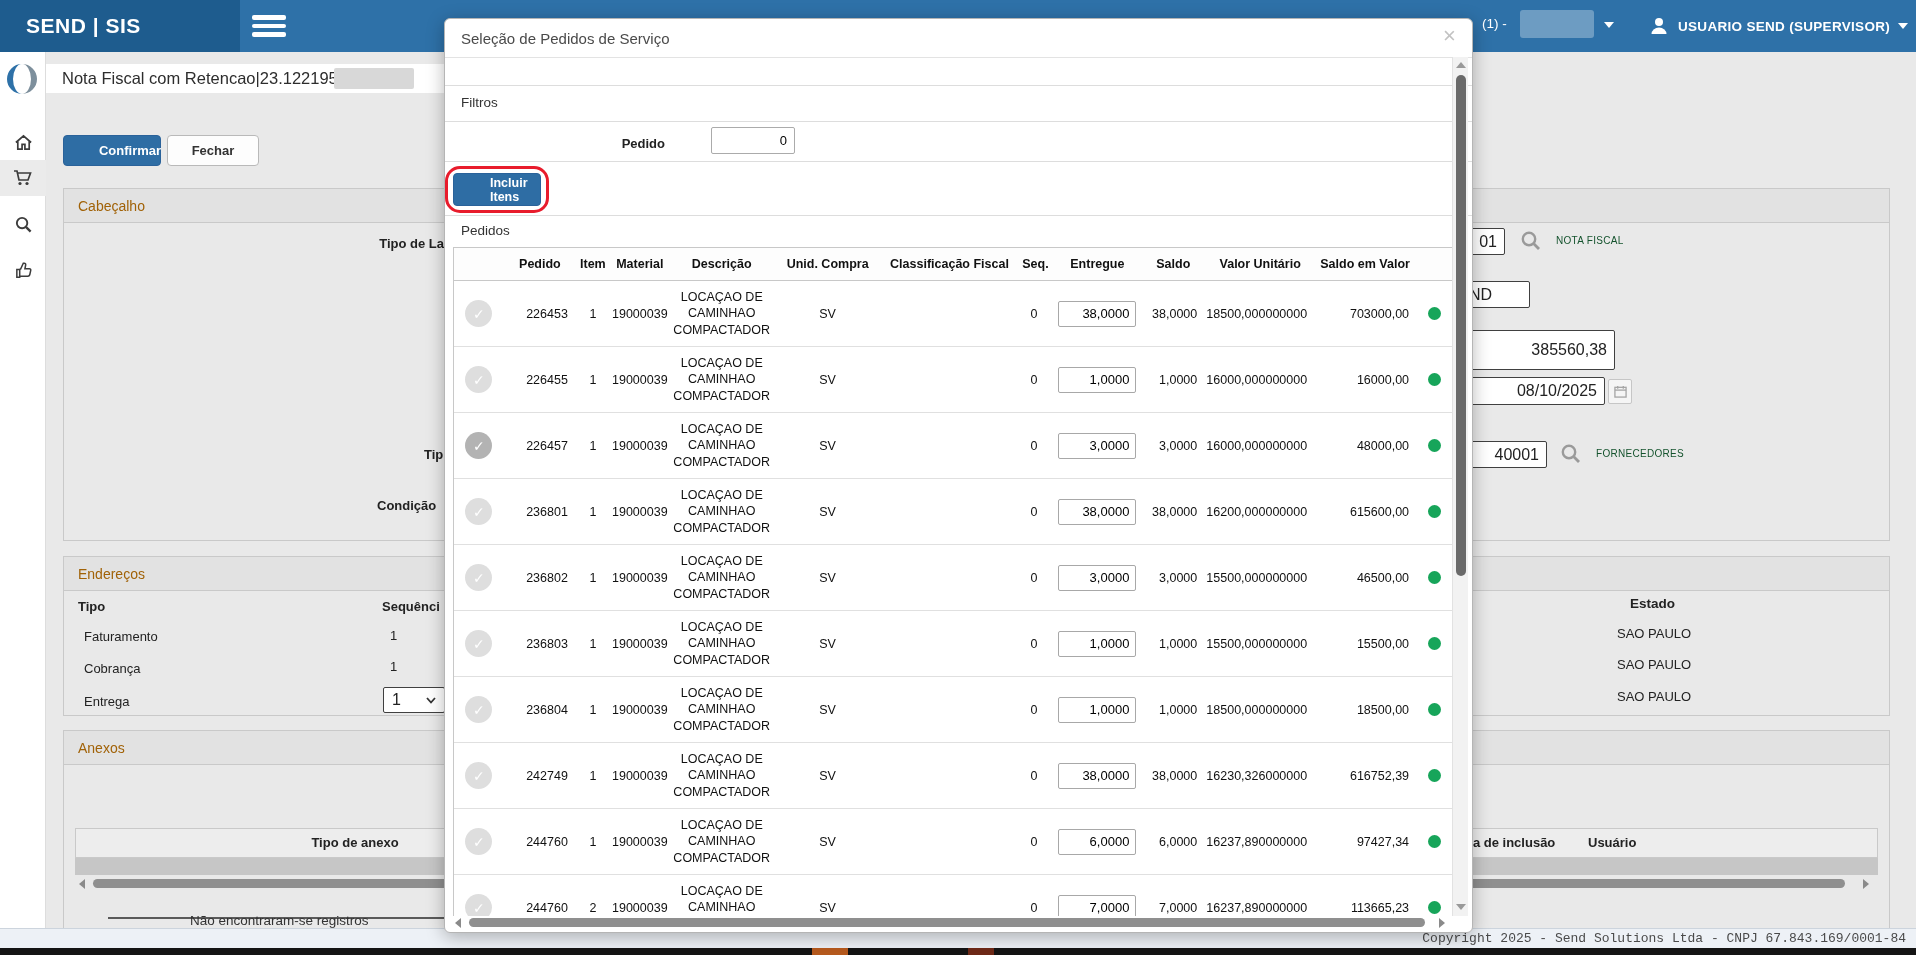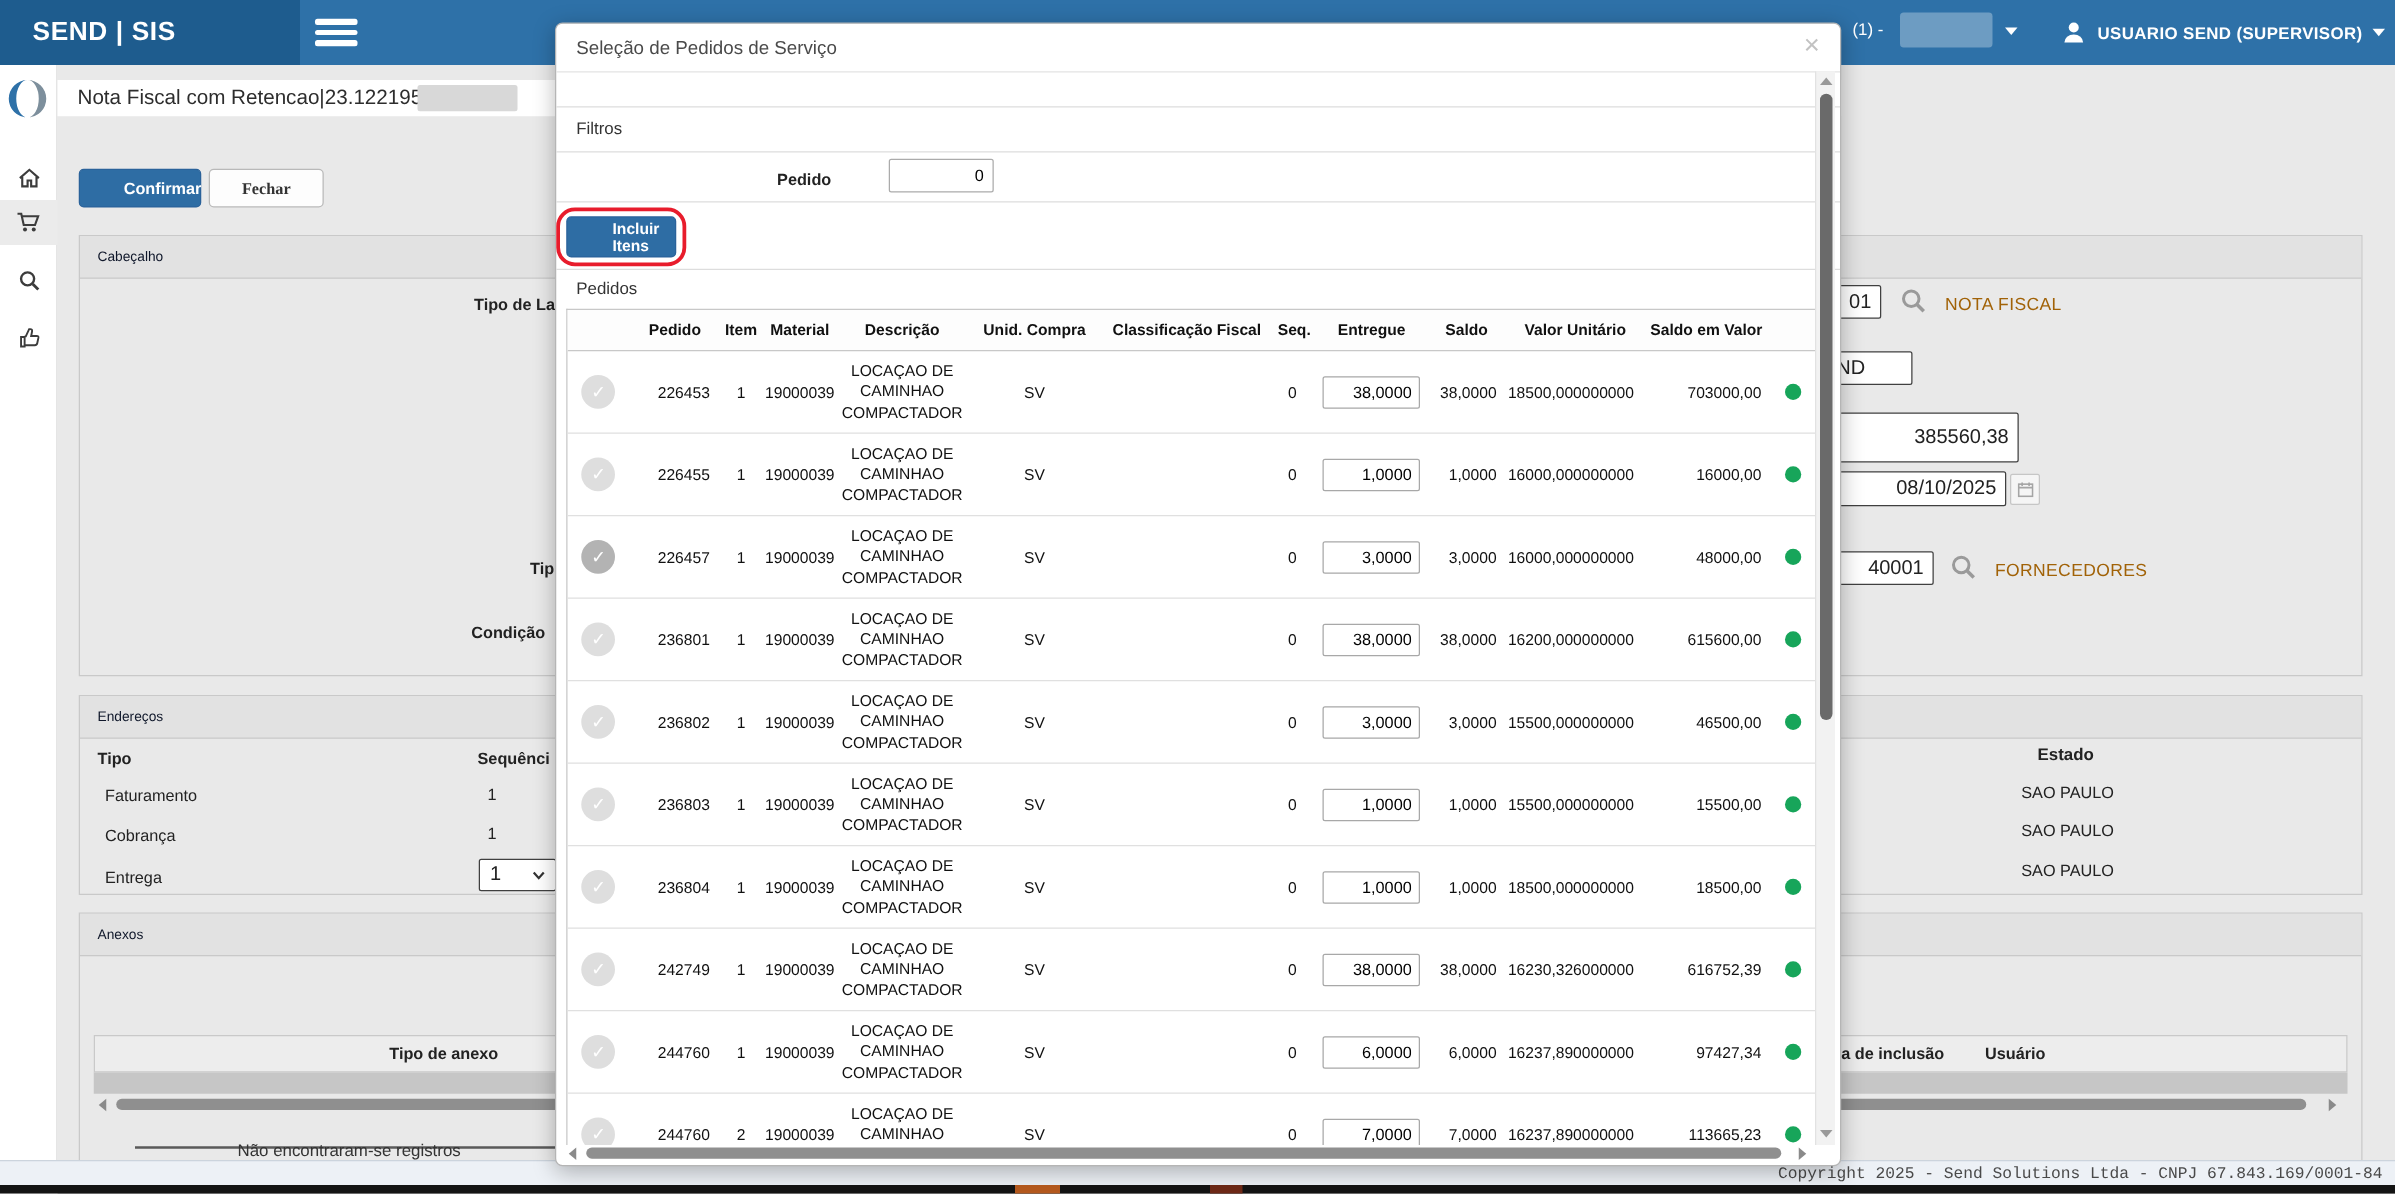--- a/index.html
+++ b/index.html
@@ -30,25 +30,25 @@
   
   .title-band{left:46px;top:64px;width:1427px;height:29px;background:#ffffff;}
   .page-title{left:62px;top:69px;font-size:16.5px;color:#2d2d2d;}
   .redacted{left:334px;top:68px;width:80px;height:21px;background:#d8d8d8;border-radius:2px;}
 
   
   .btn{display:flex;align-items:center;justify-content:center;font-size:13px;font-weight:bold;border-radius:4px;cursor:pointer;}
   .btn-primary{background:#2e6da4;color:#fff;border:1px solid #2a629a;padding-left:36px;}
   .btn-default{background:#fdfdfd;color:#333;border:1px solid #b9b9b9;}
   .btn-confirmar{left:63px;top:135px;width:98px;height:31px;}
-  .btn-fechar{left:167px;top:135px;width:92px;height:31px;font-family:Liberation Serif, serif;}
+  .btn-fechar{left:167px;top:135px;width:92px;height:31px;}
 
   
   .panel{border:1px solid #c9c9c9;background:#e9e9e9;}
-  .panel-head{height:34px;background:#e2e2e2;border-bottom:1px solid #c9c9c9;display:flex;align-items:center;padding-left:14px;font-size:11px;color:#0f172a;}
+  .panel-head{height:34px;background:#e2e2e2;border-bottom:1px solid #c9c9c9;display:flex;align-items:center;padding-left:14px;font-size:14px;color:#a16207;}
   .p-cabecalho{left:63px;top:188px;width:1827px;height:353px;}
   .p-enderecos{left:63px;top:556px;width:1827px;height:160px;}
   .p-anexos{left:63px;top:730px;width:1827px;height:222px;}
   .blabel{font-size:13px;font-weight:bold;color:#222;}
   .nlabel{font-size:13px;color:#222;}
 
   .upload-bar{left:75px;top:772px;width:1803px;height:30px;background:#fff;border:1px solid #c9c9c9;display:flex;align-items:center;padding-left:15px;font-size:13.5px;color:#333;cursor:pointer;}
   .anexos-thead{left:75px;top:828px;width:1803px;height:30px;background:#ededed;border:1px solid #c9c9c9;}
   .gray-band{left:75px;top:858px;width:1803px;height:17px;background:#c6c6c6;}
   .hscroll-bg{left:75px;top:877px;width:1803px;height:13px;}
@@ -57,21 +57,21 @@
   .tri-r{width:0;height:0;border-top:5px solid transparent;border-bottom:5px solid transparent;border-left:6px solid #8a8a8a;}
   .tri-u{width:0;height:0;border-left:5px solid transparent;border-right:5px solid transparent;border-bottom:6px solid #999;}
   .tri-d{width:0;height:0;border-left:5px solid transparent;border-right:5px solid transparent;border-top:6px solid #999;}
   .table-bottom-line{left:108px;top:917px;width:404px;height:2px;background:#5a5a5a;}
   .empty-msg{left:190px;top:913px;font-size:13.5px;color:#333;}
 
   
   .binput{background:#fff;border:1px solid #404040;border-radius:2px;font-size:16px;color:#222;display:flex;align-items:center;}
   .r-align{justify-content:flex-end;padding-right:7px;}
   .l-align{justify-content:flex-start;padding-left:13px;}
-  .ghost-label{font-size:14px;color:#a16207;letter-spacing:.3px;}
+  .ghost-label{font-size:10px;color:#14532d;letter-spacing:.3px;}
   .cal-btn{left:1608px;top:379px;width:24px;height:25px;background:#f5f5f5;border:1px solid #c6c6c6;border-radius:2px;display:flex;align-items:center;justify-content:center;cursor:pointer;}
 
   
   .footer{left:0;top:928px;width:1916px;height:20px;background:#edf1f6;border-top:1px solid #ccd4dd;display:flex;align-items:center;justify-content:flex-end;padding-right:10px;font-size:13px;color:#4a4a4a;font-family:Liberation Mono, monospace;}
   .bstrip{left:0;top:948px;width:1916px;height:7px;background:#141414;}
   .bseg1{left:812px;top:948px;width:36px;height:7px;background:#b65a1e;}
   .bseg2{left:968px;top:948px;width:26px;height:7px;background:#6e2917;}
 
   
   .modal{left:444px;top:18px;width:1029px;height:915px;background:#fff;border:1px solid #b5b5b5;border-radius:6px;box-shadow:0 4px 18px rgba(0,0,0,.28);}

